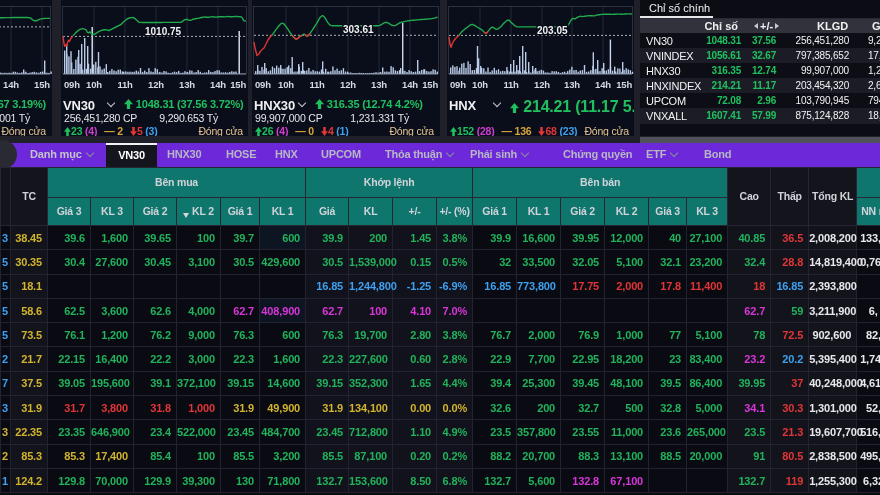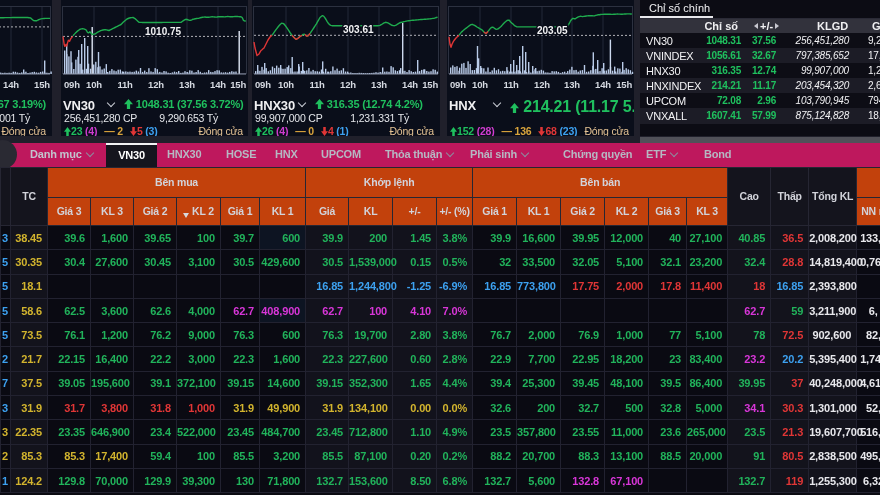--- a/index.html
+++ b/index.html
@@ -24,32 +24,32 @@
 .ixhead .c3 { position:absolute; left:177px; top:1px; }
 .ixhead .c4 { position:absolute; left:232px; top:1px; }
 .tl,.tr { display:inline-block; width:0; height:0; border-top:3.5px solid transparent; border-bottom:3.5px solid transparent; vertical-align:middle; margin:0 2px 2px 2px; }
 .tl { border-right:4px solid #c8c8d0; }
 .tr { border-left:4px solid #c8c8d0; }
 .ixrow { position:relative; width:240px; height:15.1px; font-size:10px; font-weight:bold; letter-spacing:-0.2px; }
 #idxrows { position:absolute; left:0; top:33px; width:240px; }
 .ixrow .ixn { position:absolute; left:6px; top:1.5px; color:#f2f2f4; font-weight:normal; font-size:11px; }
 .ixrow .ixv { position:absolute; right:139px; top:2px; color:#1fc05e; }
 .ixrow .ixd { position:absolute; right:104px; top:2px; color:#1fc05e; }
-.ixrow .ixk { position:absolute; right:31px; top:2px; color:#f2f2f4; font-weight:normal;font-style:italic; }
+.ixrow .ixk { position:absolute; right:31px; top:2px; color:#f2f2f4; font-weight:normal; }
 .ixrow .ixg { position:absolute; left:228px; top:2px; color:#f2f2f4; font-weight:normal; white-space:nowrap; }
 #hscroll { position:absolute; left:0; top:136.5px; width:880px; height:6.5px; background:#515159; }
-#tabs { position:absolute; left:0; top:143px; width:880px; height:41px; background:#be185d; }
+#tabs { position:absolute; left:0; top:143px; width:880px; height:41px; background:#6d28d9; }
 .fab { position:absolute; left:-12px; top:-3px; width:29px; height:29px; border-radius:50%; background:#2a2a33; }
 .tab { position:absolute; top:0; height:23.5px; line-height:23.5px; font-size:11px; font-weight:bold; color:#b6b8c3; white-space:nowrap; letter-spacing:-0.2px; }
 .tab.dim { color:#c2c4ce; }
 .tab.active { background:#15151e; border-top:2px solid #f2f2f4; color:#ffffff; width:51px; text-align:center; line-height:21px; }
 #grid { position:absolute; left:0; top:166.5px; width:880px; height:328.5px; overflow:hidden; }
 #pb { border-collapse:collapse; table-layout:fixed; width:903px; }
 #pb td { border:1px solid #222230; font-size:11px; font-weight:bold; text-align:right; padding:0 5px 0 0; color:#d8d8dc; overflow:visible; white-space:nowrap; height:24.3px; background:#0a0a12; letter-spacing:-0.15px; }
-#pb tr.h1 td, #pb tr.h2 td { background:#c2410c; color:#d2d3da; text-align:center; padding:0; font-size:10.5px; border-color:#262633; letter-spacing:-0.2px; }
+#pb tr.h1 td, #pb tr.h2 td { background:#0f766e; color:#d2d3da; text-align:center; padding:0; font-size:10.5px; border-color:#262633; letter-spacing:-0.2px; }
 #pb tr.h1 td { height:30px; }
 #pb tr.h2 td { height:28.5px; }
 #pb td.tcc { background:#13131c; }
 #pb td.litc { background:#13131c; }
 #pb td.lit2 { background:#12121c; }
 #pb td.cutc { background:#0a0a12; padding-right:2px; }
 #pb tr.h1 td.cutc, #pb tr.h1 td.tcc, #pb tr.h1 td.litc { background:#14141d; }
 #pb td.nnc { text-align:left; padding:0 0 0 3px; }
 #pb tr.h2 td.nnc { text-align:left; padding-left:4px; }
 .y { color:#d2b42e !important; }
@@ -851,21 +851,21 @@
               <td class="g litc">23.5</td>
               <td class="r litc">21.3</td>
               <td class="w litc">19,607,700</td>
               <td class="w nnc">516,</td>
             </tr>
             <tr>
               <td class="y cutc">2</td>
               <td class="y tcc">85.3</td>
               <td class="y">85.3</td>
               <td class="y">17,400</td>
-              <td class="g">59.4</td>
+              <td class="g">85.4</td>
               <td class="g">100</td>
               <td class="g">85.5</td>
               <td class="g">3,200</td>
               <td class="g lit2">85.5</td>
               <td class="g lit2">87,100</td>
               <td class="g lit2">0.20</td>
               <td class="g lit2">0.2%</td>
               <td class="g">88.2</td>
               <td class="g">20,700</td>
               <td class="g">88.3</td>

